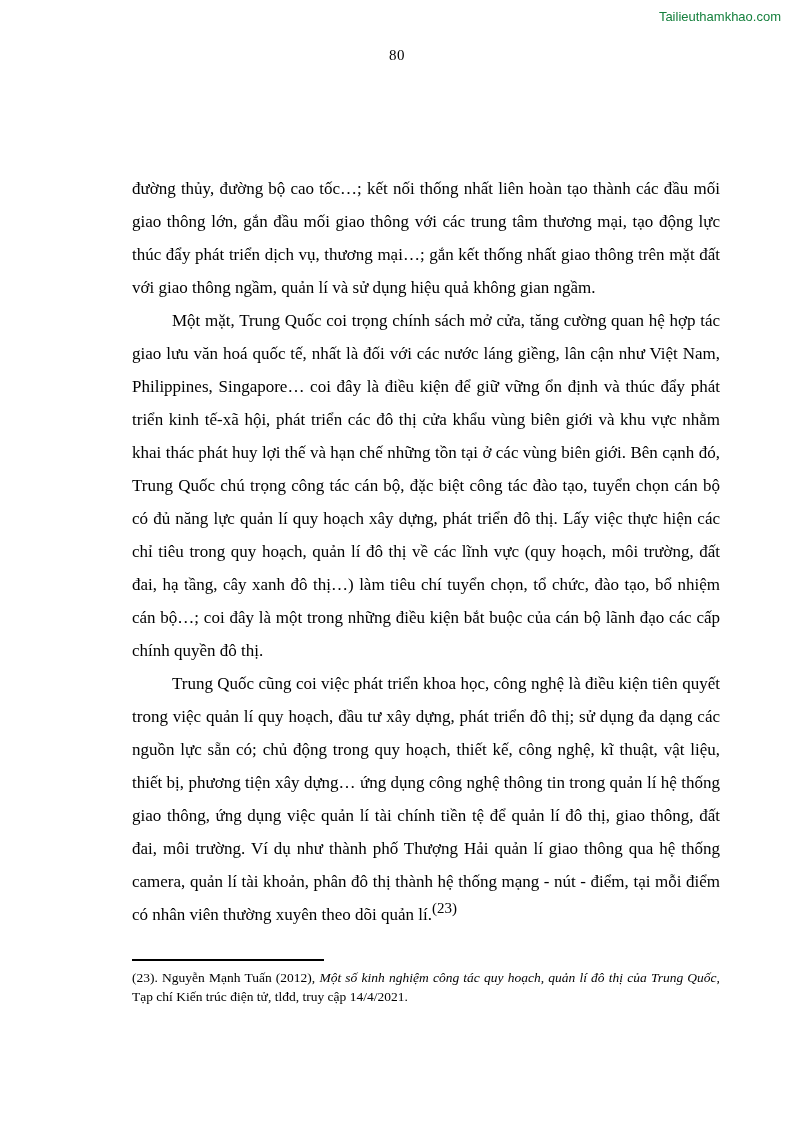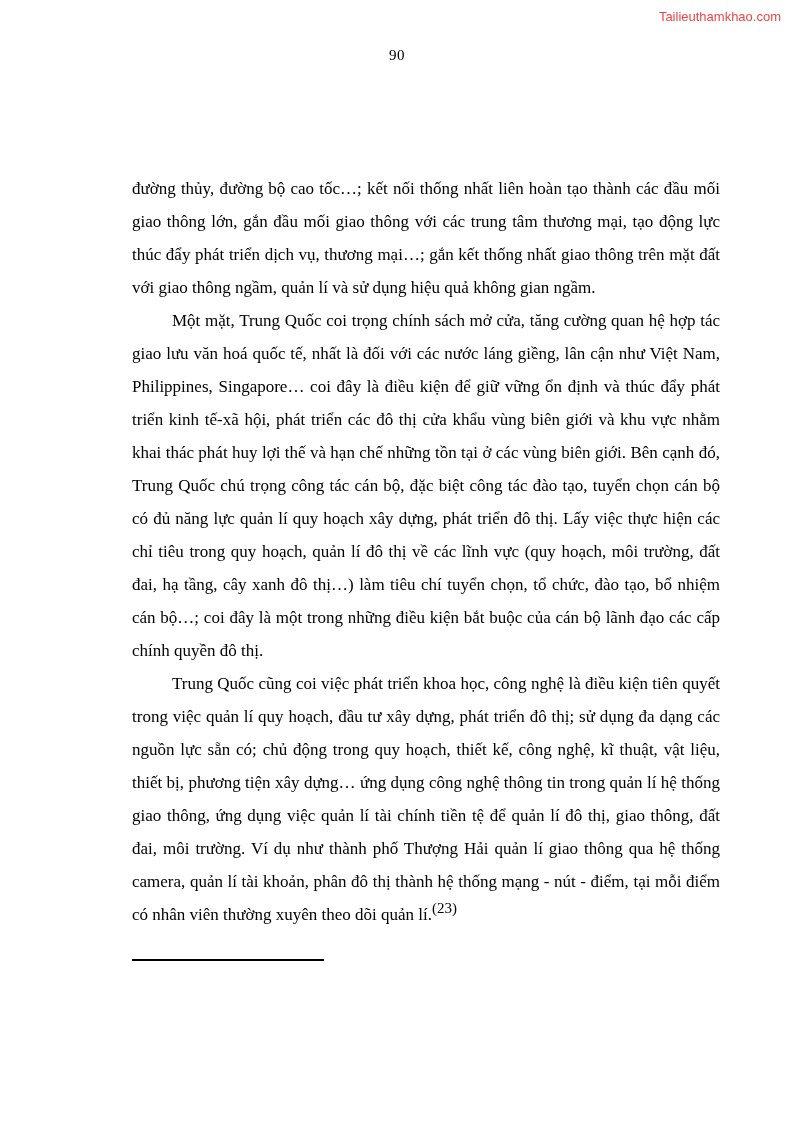--- a/index.html
+++ b/index.html
@@ -29,25 +29,26 @@
   .content p.indent { text-indent: 40px; }
   .em { font-style: italic; }
   .content sup { font-size: 15px; line-height: 0; vertical-align: super; }
   .footnote { position: absolute; left: 132px; top: 959px; width: 588px; }
   .footnote-rule { width: 192px; height: 0; border-top: 2px solid #000; margin-bottom: 7px; }
   .footnote-text { font-size: 13.5px; line-height: 19px; text-align: justify; }
 </style>
 </head>
 <body>
 
-<div class="watermark" style="color: #ef4444;">Tailieuthamkhao.com</div>
+<div class="watermark" style="color: #15803d;">Tailieuthamkhao.com</div>
 
-<div class="page-number">90</div>
+<div class="page-number">80</div>
 
 <div class="content">
     <p><span>đường thủy, đường bộ cao tốc…; kết nối thống nhất liên hoàn tạo thành các đầu mối giao thông lớn, gắn đầu mối giao thông với các trung tâm thương mại, tạo động lực thúc đẩy phát triển dịch vụ, thương mại…; gắn kết thống nhất giao thông trên mặt đất với giao thông ngầm, quản lí và sử dụng hiệu quả không gian ngầm.</span></p>
     <p class="indent"><span>Một mặt, Trung Quốc coi trọng chính sách mở cửa, tăng cường quan hệ hợp tác giao lưu văn hoá quốc tế, nhất là đối với các nước láng giềng, lân cận như Việt Nam, Philippines, Singapore… coi đây là điều kiện để giữ vững ổn định và thúc đẩy phát triển kinh tế-xã hội, phát triển các đô thị cửa khẩu vùng biên giới và khu vực nhằm khai thác phát huy lợi thế và hạn chế những tồn tại ở các vùng biên giới. Bên cạnh đó, Trung Quốc chú trọng công tác cán bộ, đặc biệt công tác đào tạo, tuyển chọn cán bộ có đủ năng lực quản lí quy hoạch xây dựng, phát triển đô thị. Lấy việc thực hiện các chỉ tiêu trong quy hoạch, quản lí đô thị về các lĩnh vực (quy hoạch, môi trường, đất đai, hạ tầng, cây xanh đô thị…) làm tiêu chí tuyển chọn, tổ chức, đào tạo, bổ nhiệm cán bộ…; coi đây là một trong những điều kiện bắt buộc của cán bộ lãnh đạo các cấp chính quyền đô thị.</span></p>
     <p class="indent"><span>Trung Quốc cũng coi việc phát triển khoa học, công nghệ là điều kiện tiên quyết trong việc quản lí quy hoạch, đầu tư xây dựng, phát triển đô thị; sử dụng đa dạng các nguồn lực sẵn có; chủ động trong quy hoạch, thiết kế, công nghệ, kĩ thuật, vật liệu, thiết bị, phương tiện xây dựng… ứng dụng công nghệ thông tin trong quản lí hệ thống giao thông, ứng dụng việc quản lí tài chính tiền tệ để quản lí đô thị, giao thông, đất đai, môi trường. Ví dụ như thành phố Thượng Hải quản lí giao thông qua hệ thống camera, quản lí tài khoản, phân đô thị thành hệ thống mạng - nút - điểm, tại mỗi điểm có nhân viên thường xuyên theo dõi quản lí.</span><sup>(23)</sup></p>
   </div>
 
 <div class="footnote">
   <div class="footnote-rule"></div>
+  <div class="footnote-text"><span>(23). Nguyễn Mạnh Tuấn (2012), </span><span class="em">Một số kinh nghiệm công tác quy hoạch, quản lí đô thị của Trung Quốc</span><span>, Tạp chí Kiến trúc điện tử, tlđd, truy cập 14/4/2021.</span></div>
 </div>
 
 </body></html>

